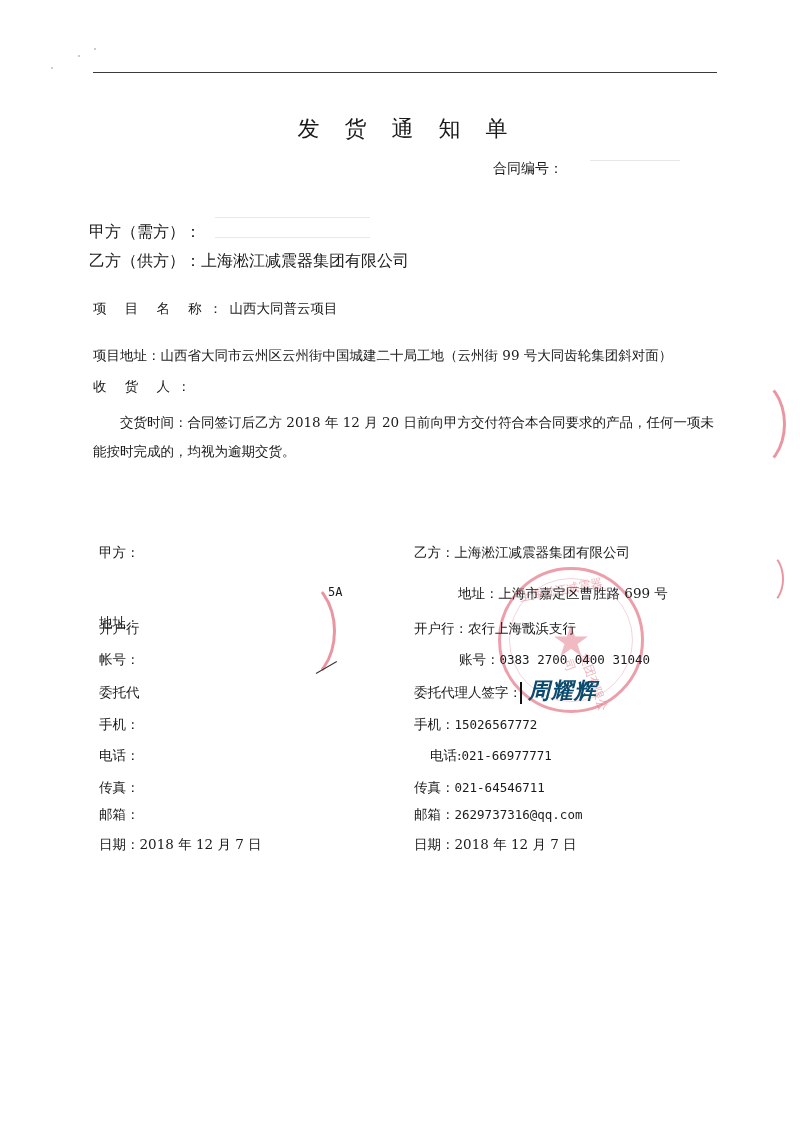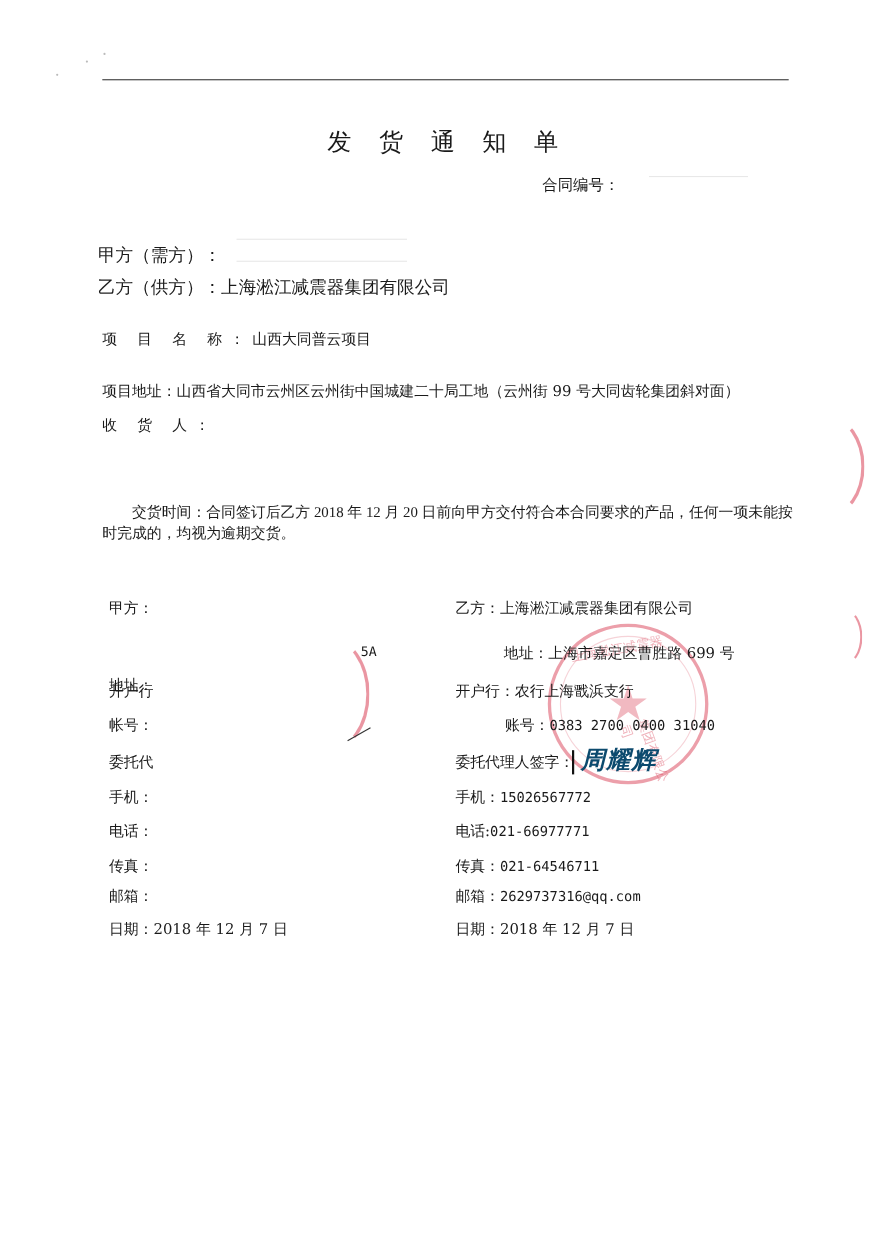--- a/index.html
+++ b/index.html
@@ -22,21 +22,21 @@
   .contract-no { left: 493px; top: 160px; font-size: 14px; font-family: "DejaVu Sans", sans-serif; }
   .party { font-size: 16px; font-family: "DejaVu Sans", sans-serif; }
   .party-a { left: 89px; top: 222px; }
   .party-b { left: 89px; top: 251px; }
   .redact-line { position: absolute; height: 1px; background: #e8e8e8; }
   .info { font-size: 13.5px; left: 93px; }
   .info-1 { top: 300px; }
   .info-2 { top: 347px; }
   .info-3 { top: 378px; }
   .label-spaced { letter-spacing: 7px; }
-  .delivery { left: 93px; top: 456px; width: 630px; font-size: 13.5px; line-height: 19px; white-space: normal; font-family: Liberation Serif, serif; }
+  .delivery { left: 93px; top: 408px; width: 630px; font-size: 13.5px; line-height: 29px; white-space: normal; }
   .delivery .indent { display: inline-block; width: 27px; }
 
   .col { position: absolute; font-size: 13.5px; }
   .col .row { position: absolute; white-space: nowrap; }
   .left-col { left: 99px; top: 0; }
   .right-col { left: 414px; top: 0; }
   .mono { font-family: "DejaVu Sans Mono", "Liberation Mono", monospace; font-size: 12.5px; }
 
   
   .seal { position: absolute; border-radius: 50%; border: 3px solid rgba(220,80,100,0.55); }
@@ -122,21 +122,21 @@
   <div class="row" style="top:620px;">开户行：农行上海戬浜支行</div>
   <div class="row" style="top:651px;margin-left:45px;">
     <span>账号：</span><span class="mono">0383 2700 0400 31040</span>
   </div>
   <div class="row" style="top:684px;text-align:center;">
     <span>委托代理人签字：</span>
   </div>
   <div class="row" style="top:716px;">
     <span>手机：</span><span class="mono">15026567772</span>
   </div>
-  <div class="row" style="top:747px;">
+  <div class="row" style="top:747px;margin-left:16px;">
     <span>电话:</span><span class="mono">021-66977771</span>
   </div>
   <div class="row" style="top:779px;">
     <span>传真：</span><span class="mono">021-64546711</span>
   </div>
   <div class="row" style="top:806px;">
     <span>邮箱：</span><span class="mono">2629737316@qq.com</span>
   </div>
   <div class="row" style="top:836px;">日期：2018  年  12  月  7  日</div>
 </div>

